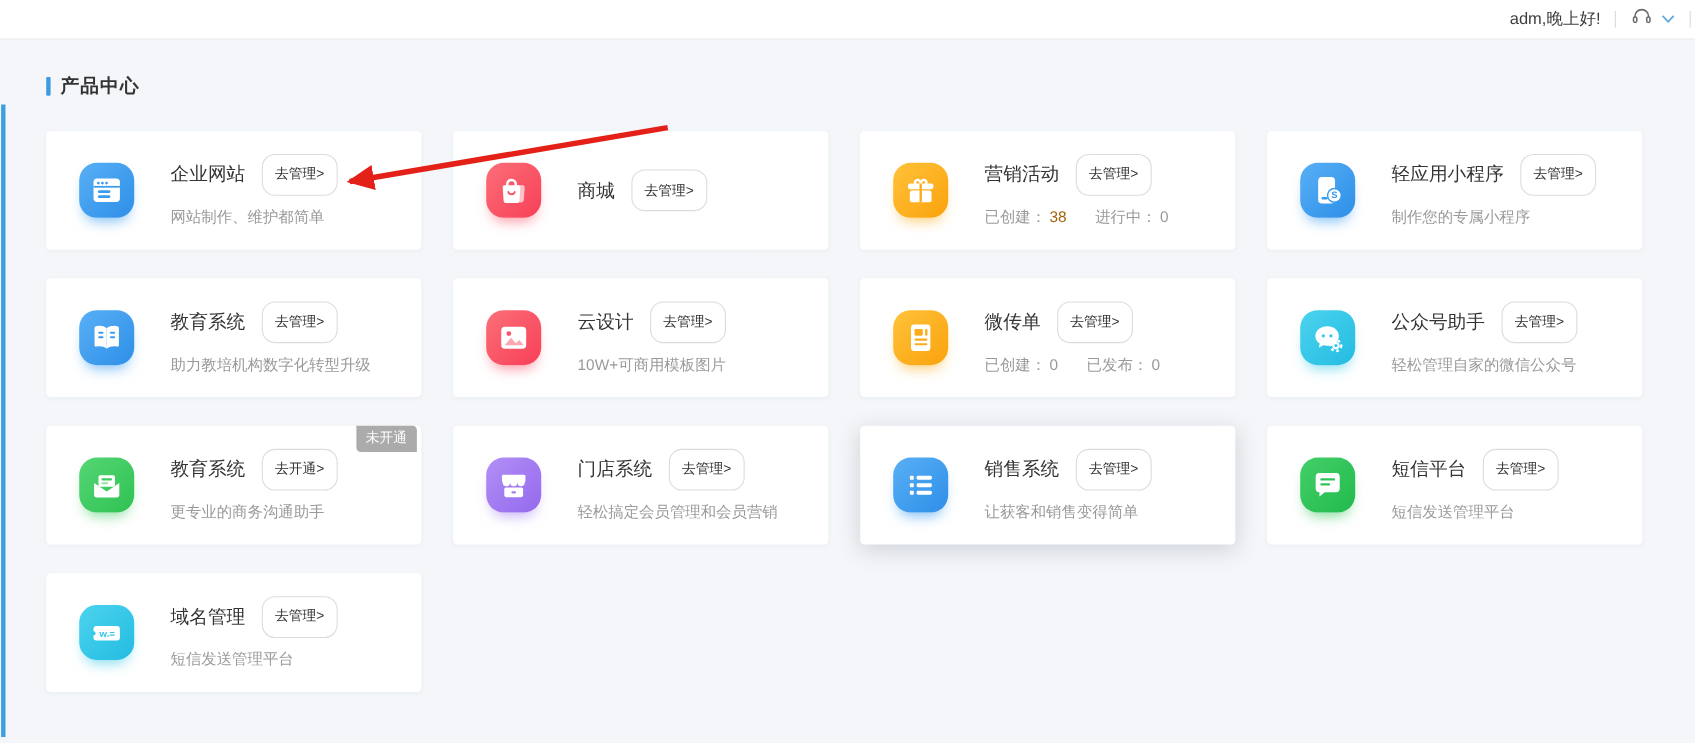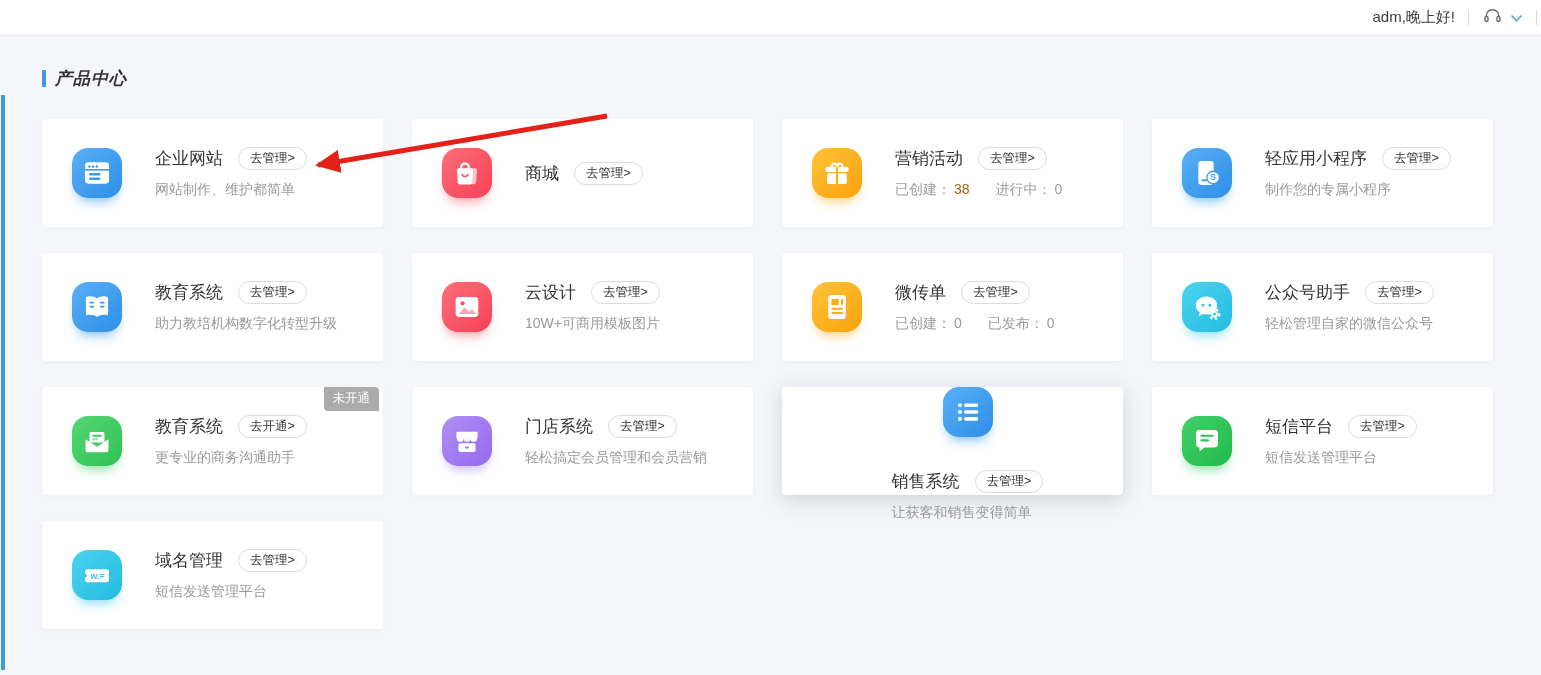--- a/index.html
+++ b/index.html
@@ -12,35 +12,35 @@
   .topbar-right { display:flex; align-items:center; gap:13px; }
   .greeting { font-size:15px; color:#3c3c3c; }
   .tb-divider { width:1px; height:15px; background:#d9d9d9; }
   .service { display:flex; align-items:center; gap:7px; cursor:pointer; }
 
   
   .left-stripe { position:absolute; left:1px; top:95px; width:4px; height:575px; background:#3f9ede; }
 
   
   .main { padding:31px 48px 0 42px; }
-  .section-header { display:flex; align-items:center; gap:9px;font-style:italic; }
+  .section-header { display:flex; align-items:center; gap:9px; }
   .section-bar { width:4px; height:17px; background:#3d9be0; border-radius:1px; }
   .section-title { font-size:17px; font-weight:bold; color:#333; letter-spacing:1px; }
 
   .grid { margin-top:29px; display:grid; grid-template-columns:repeat(4,341px); gap:26px 29px; }
 
   .card { position:relative; width:341px; height:108px; background:#fff; border-radius:4px;
           display:flex; align-items:center; padding-left:30px; gap:33px; cursor:pointer;
           box-shadow:0 1px 4px rgba(120,130,140,.06); }
-  .card.highlight { box-shadow:0 5px 20px rgba(90,100,115,.25); z-index:2;flex-direction:column; }
+  .card.highlight { box-shadow:0 5px 20px rgba(90,100,115,.25); z-index:2; }
 
   .card-body { display:flex; flex-direction:column; justify-content:center; gap:11px; }
   .card-top { display:flex; align-items:center; gap:15px; }
   .card-title { font-size:17px; color:#333; white-space:nowrap; }
-  .manage-btn { background:#fff; border:1px solid #dcdcdc; border-radius:12px; height:23px;
+  .manage-btn { background:#fff; border:1px solid #dcdcdc; border-radius:12px; height:38px;
                 padding:0 11px; font-size:12.5px; color:#333; cursor:pointer; white-space:nowrap;
                 font-family:"Liberation Sans","DejaVu Sans",sans-serif; }
   .card-desc { font-size:14px; color:#9a9a9a; white-space:nowrap; }
   .stats { display:flex; gap:26px; }
   .stat-val { margin-left:3px; }
   .stat-val.red { color:#a16207; }
 
   .badge { position:absolute; top:0; right:4px; background:#ababab; color:#fff; font-size:12.5px;
            padding:3px 9px 4px; border-radius:0 4px 0 4px; }
 

